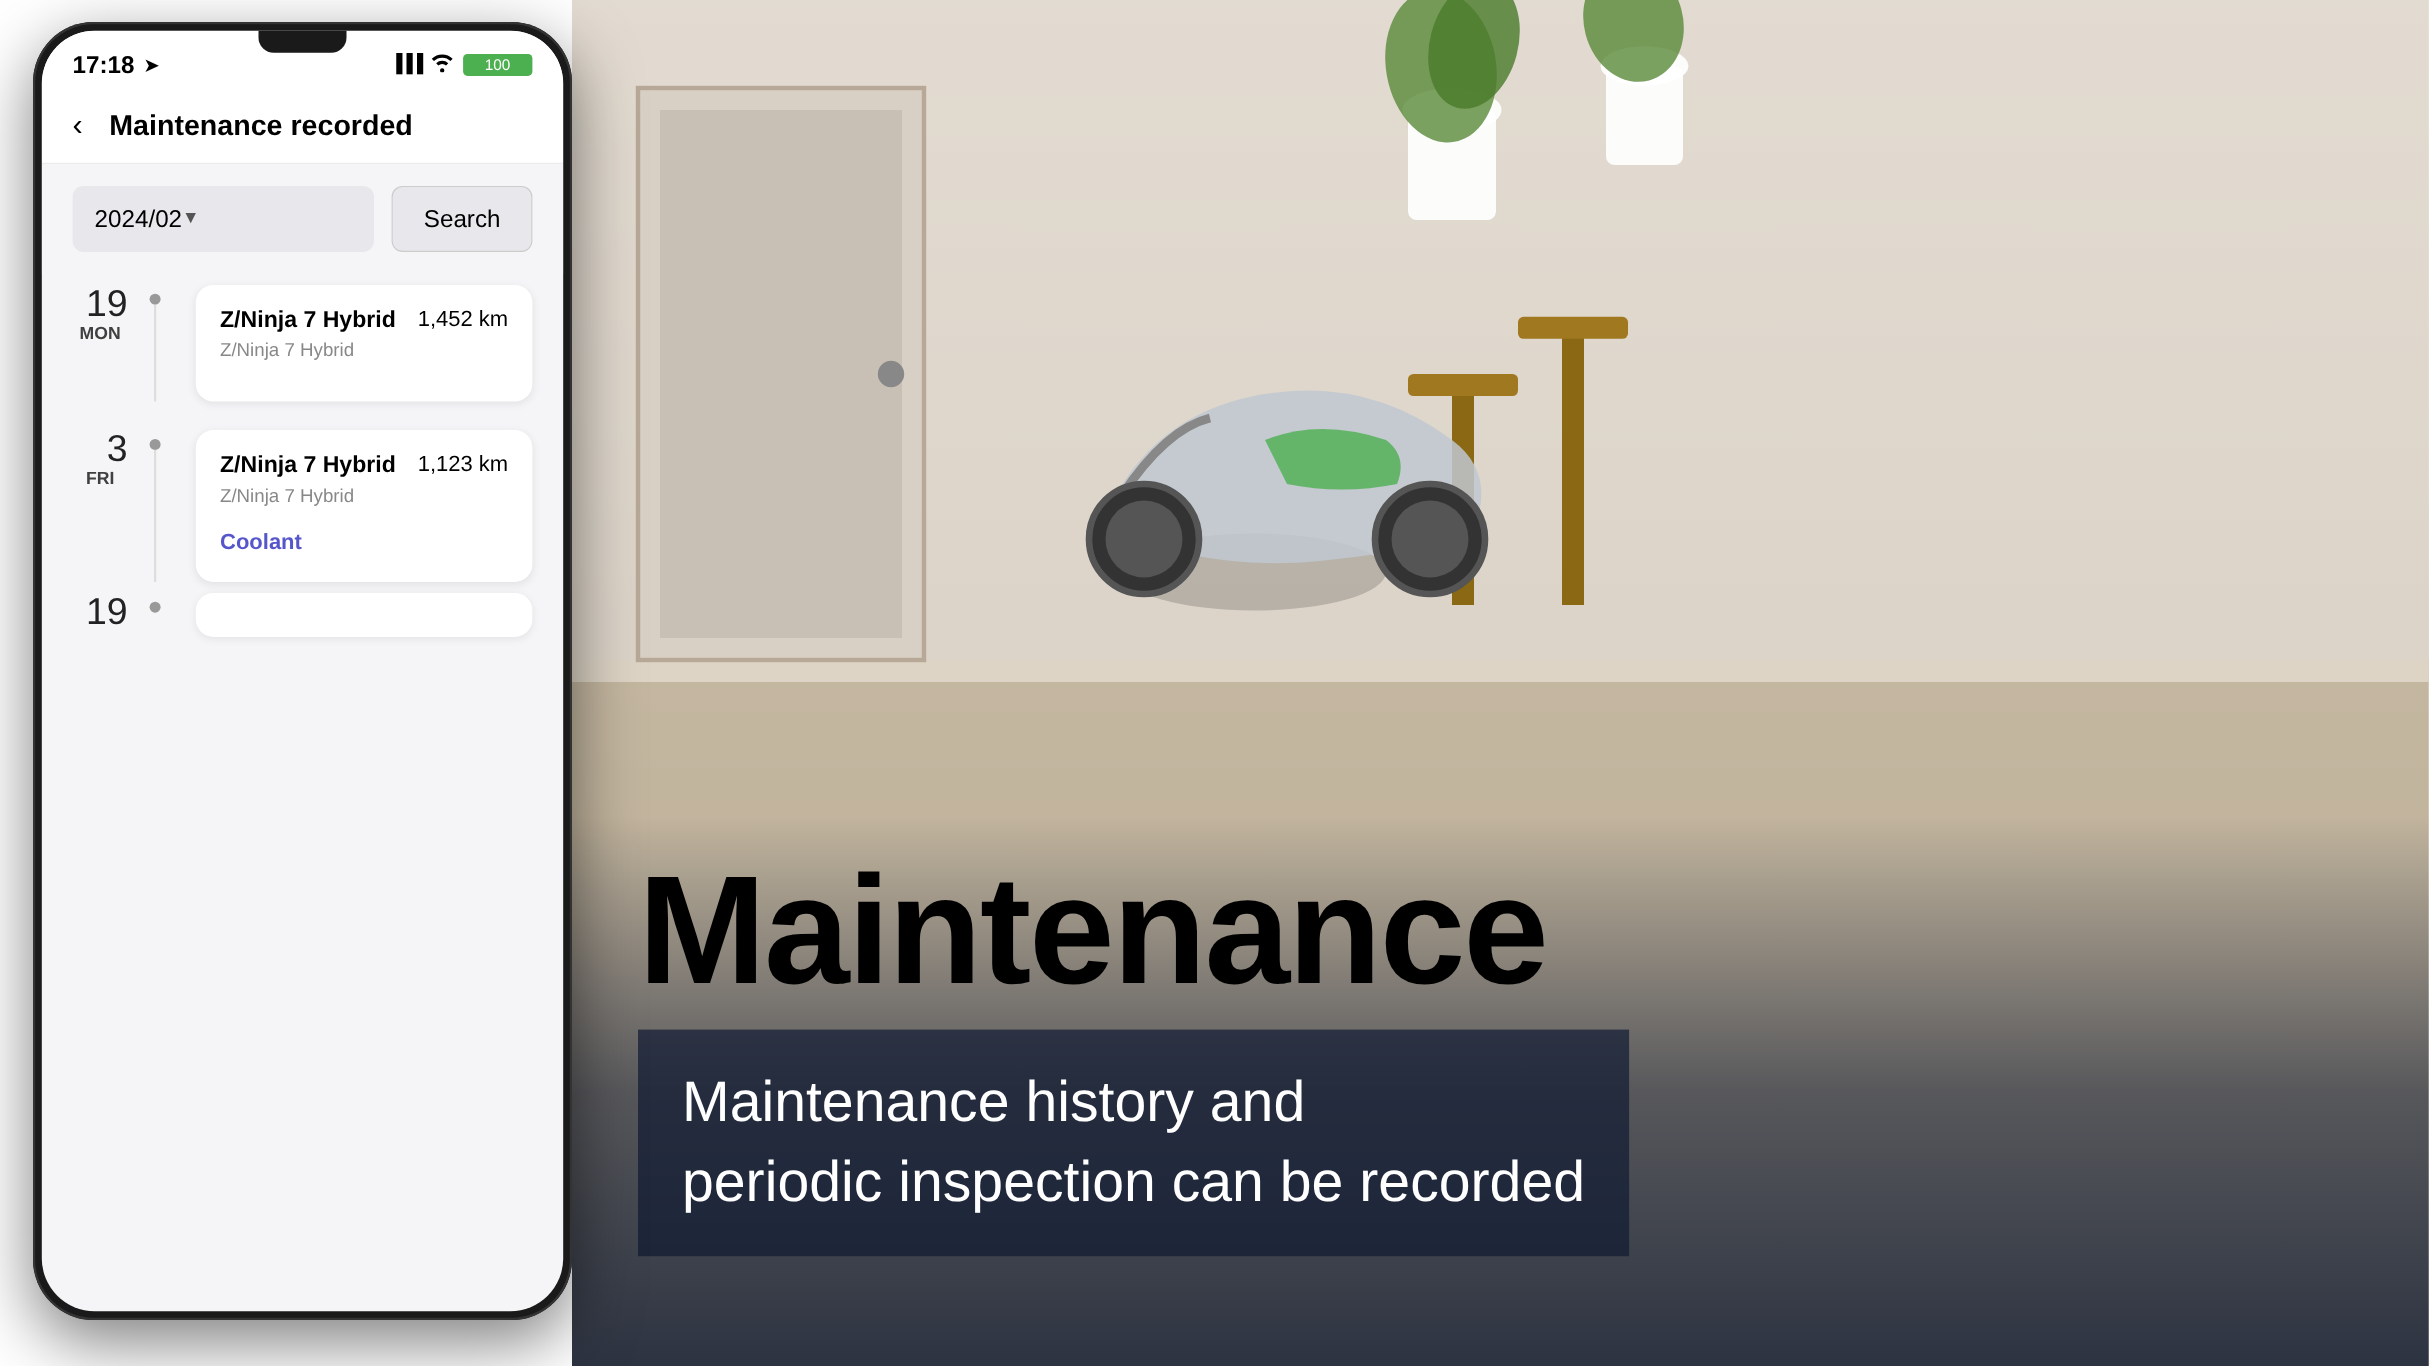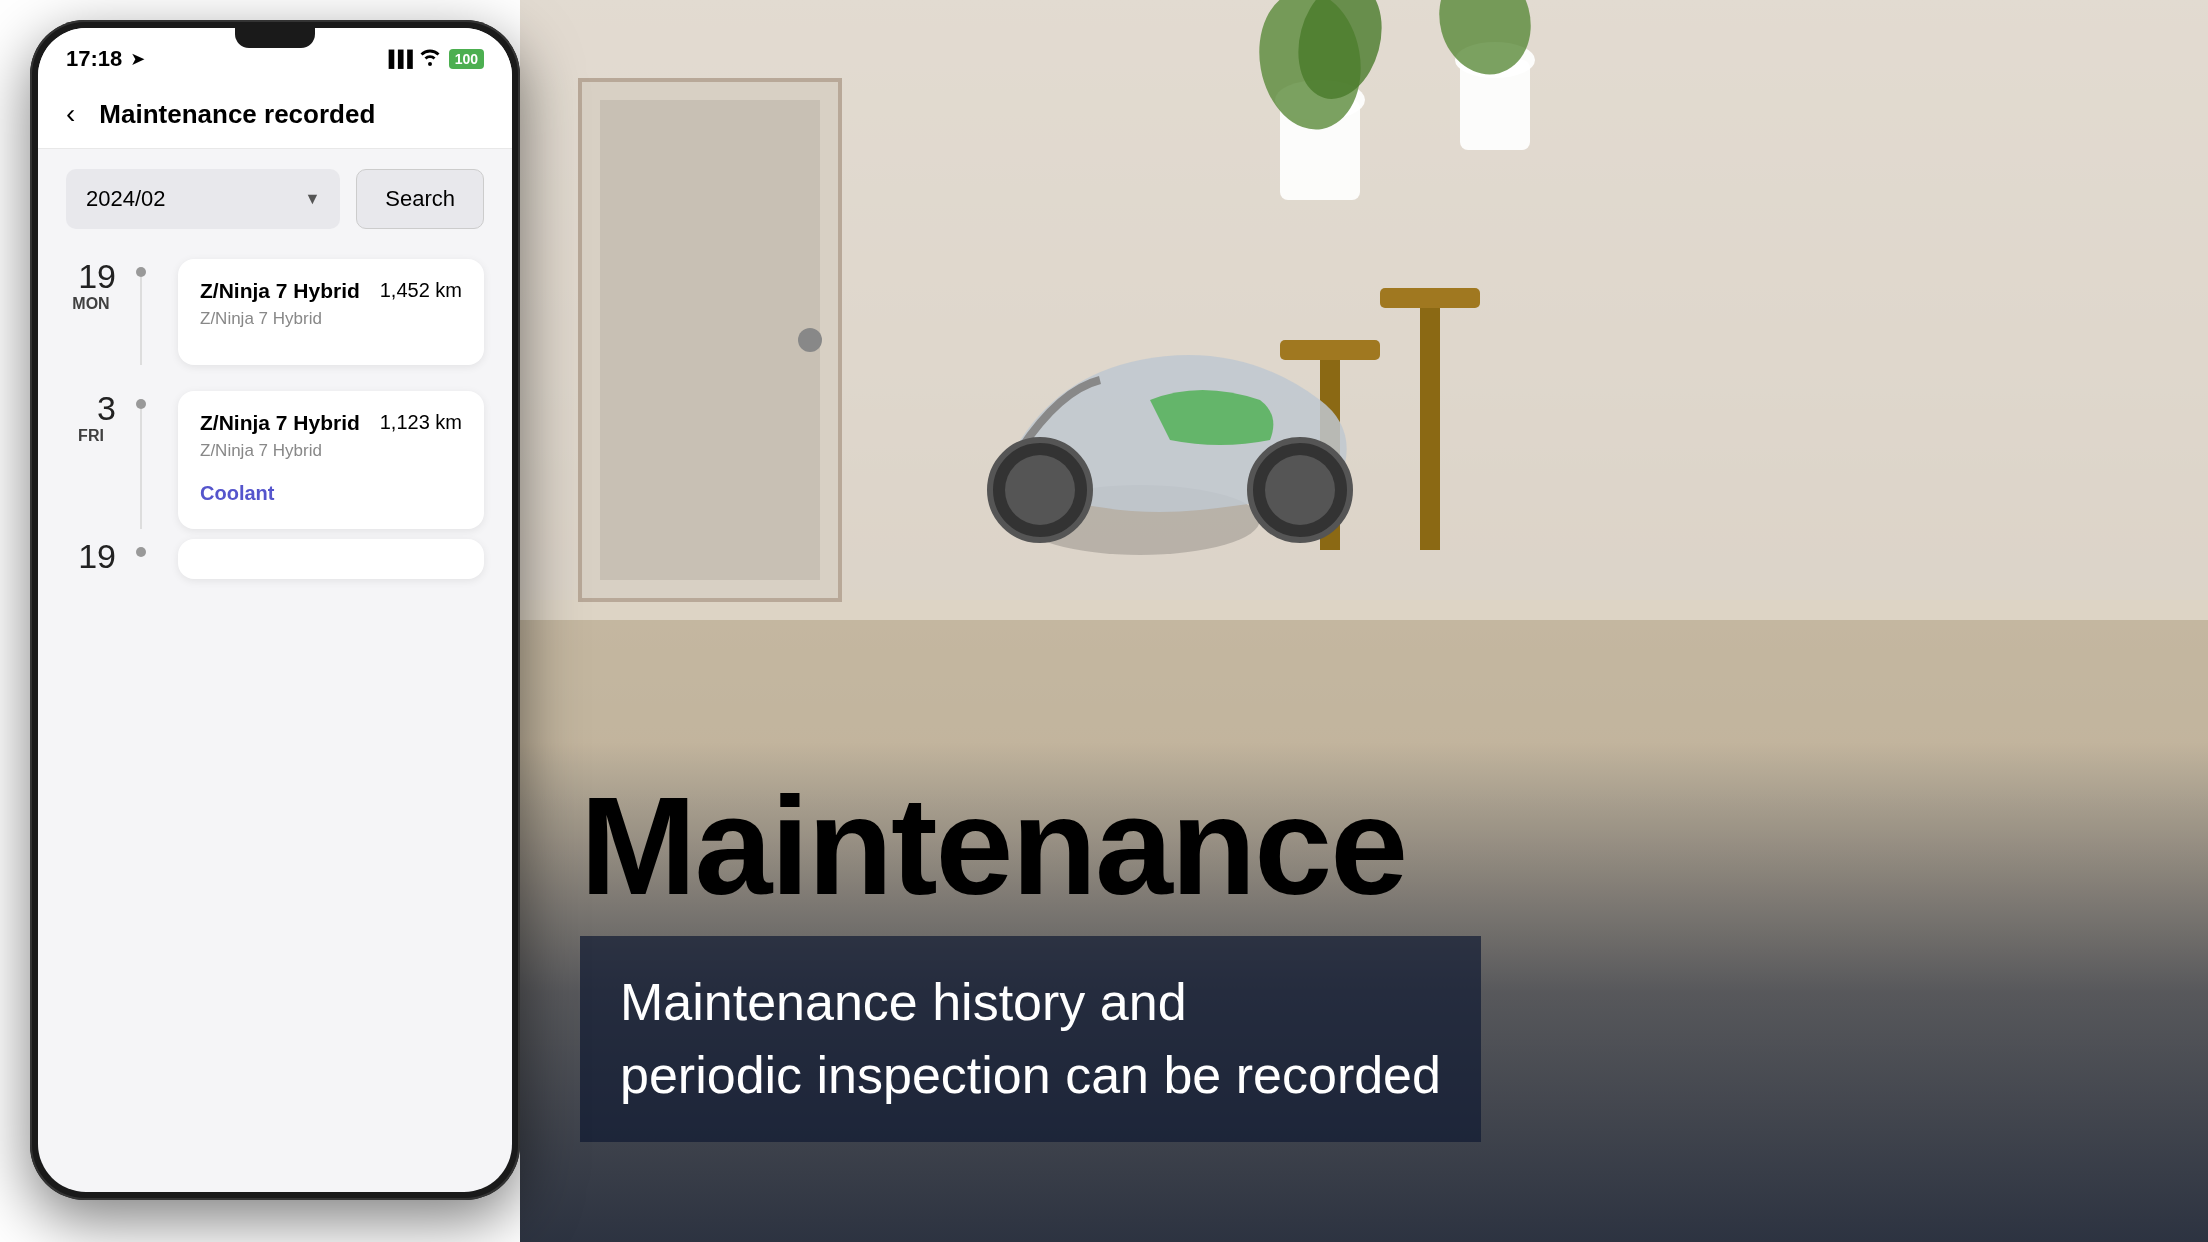--- a/index.html
+++ b/index.html
@@ -113,22 +113,22 @@
     .status-icons {
       display: flex;
       align-items: center;
       gap: 8px;
     }
 
     .battery-badge {
       background: #4CAF50;
       color: #fff;
       font-size: 14px;
-      font-weight: 700;
-      padding: 2px 6px;
+      font-weight: 400;
+      padding: 2px 20px;
       border-radius: 4px;
     }
 
     
     .notch {
       width: 80px;
       height: 20px;
       background: #1a1a1a;
       border-radius: 0 0 14px 14px;
       position: absolute;
@@ -175,21 +175,20 @@
       flex: 1;
       background: #e8e8ec;
       border: none;
       border-radius: 10px;
       padding: 16px 20px;
       font-size: 22px;
       font-weight: 500;
       color: #000;
       display: flex;
       align-items: center;
-      justify-content: space-between;
       cursor: pointer;
     }
 
     .dropdown-arrow {
       font-size: 16px;
       color: #555;
     }
 
     .search-btn {
       background: #e8e8ec;

